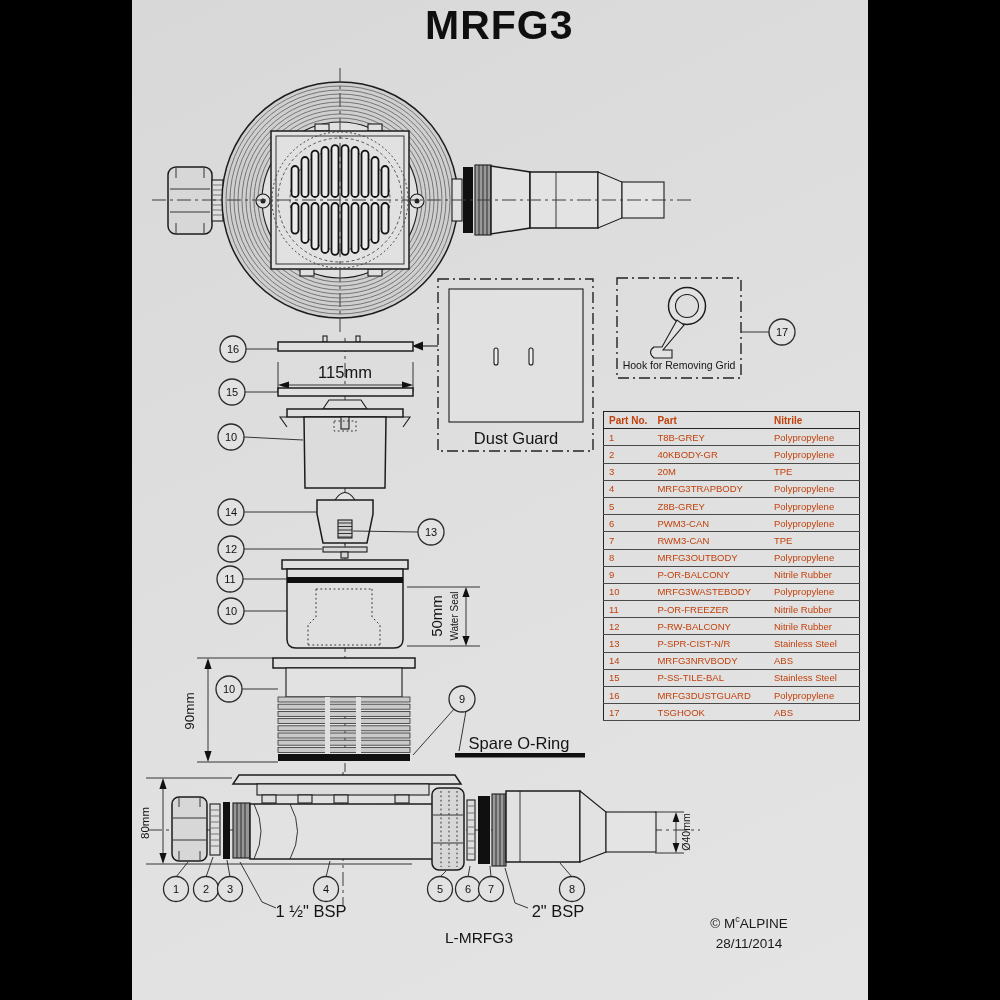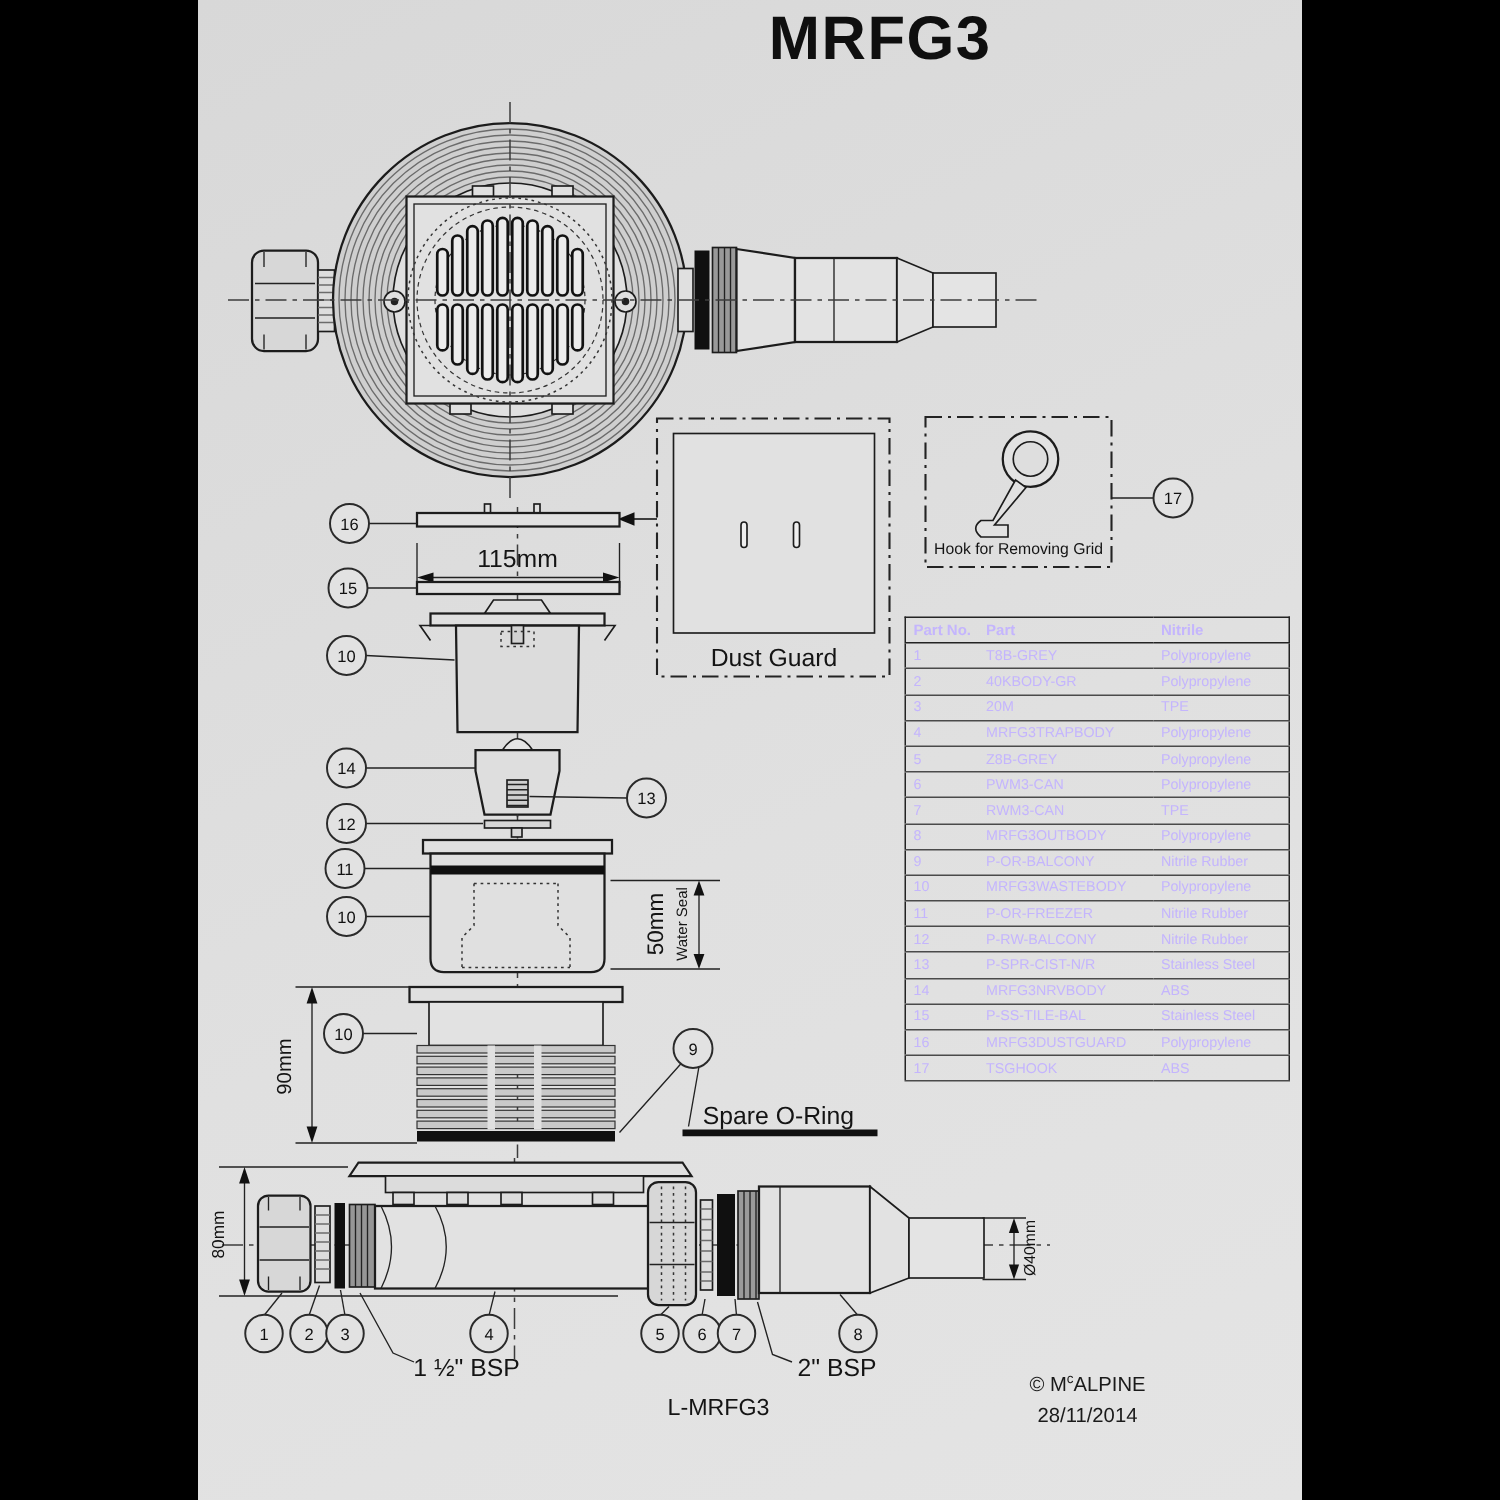--- a/index.html
+++ b/index.html
@@ -1,32 +1,32 @@
 <!DOCTYPE html>
 <html><head>
 <meta charset="utf-8">
 <style>
   html,body{margin:0;padding:0;background:#000;}
   .page{position:relative;width:1000px;height:1000px;background:#000;overflow:hidden;
         font-family:"Liberation Sans",sans-serif;}
   .paper{position:absolute;left:132px;top:0;width:736px;height:1000px;
          background:linear-gradient(155deg,#d8d8d8 0%,#e0e0e0 55%,#e4e4e4 100%);}
   .art{position:absolute;left:0;top:0;width:1000px;height:1000px;}
-  .title{position:absolute;left:425px;top:2px;width:236px;text-align:right;
+  .title{position:absolute;left:425px;top:2px;width:236px;text-align:left;
          font-size:41px;font-weight:700;color:#0f0f0f;letter-spacing:1px;}
   
   .ptable{position:absolute;left:603px;top:411px;width:257px;border-collapse:collapse;
-          table-layout:fixed;background:transparent;color:#c4b5fd;}
+          table-layout:fixed;background:transparent;color:#c2410c;}
   .ptable th,.ptable td{border-bottom:1px solid #4a4a4a;font-size:9.5px;text-align:left;
           padding:0 0 0 5px;height:16.2px;white-space:nowrap;overflow:hidden;}
   .ptable{border:1.6px solid #232323;}
   .ptable th{font-weight:700;border-bottom:1.6px solid #232323;font-size:10px;}
   .c1{width:47px}.c2{width:112px}.c3{width:87px}
   
-  .copyright{position:absolute;left:660px;top:913px;width:130px;text-align:center;
+  .copyright{position:absolute;left:684px;top:913px;width:130px;text-align:center;
              color:#1a1a1a;font-size:13.5px;line-height:1.55;}
   .copyright sup{font-size:9px;vertical-align:super;}
   
   .ln{stroke:#1c1c1c;stroke-width:1.5;}
   .ln2{stroke:#1c1c1c;stroke-width:1.1;}
   .thin{stroke:#222;stroke-width:.9;fill:none;}
   .tex{stroke:#6b6b6b;stroke-width:.9;fill:none;}
   .cl{stroke:#3c3c3c;stroke-width:1;fill:none;stroke-dasharray:14 4 3 4;}
   .dashbox{fill:none;stroke:#232323;stroke-width:1.4;stroke-dasharray:11 4 2 4;}
   .dash{stroke:#333;stroke-width:.8;fill:none;stroke-dasharray:3 2.5;}

